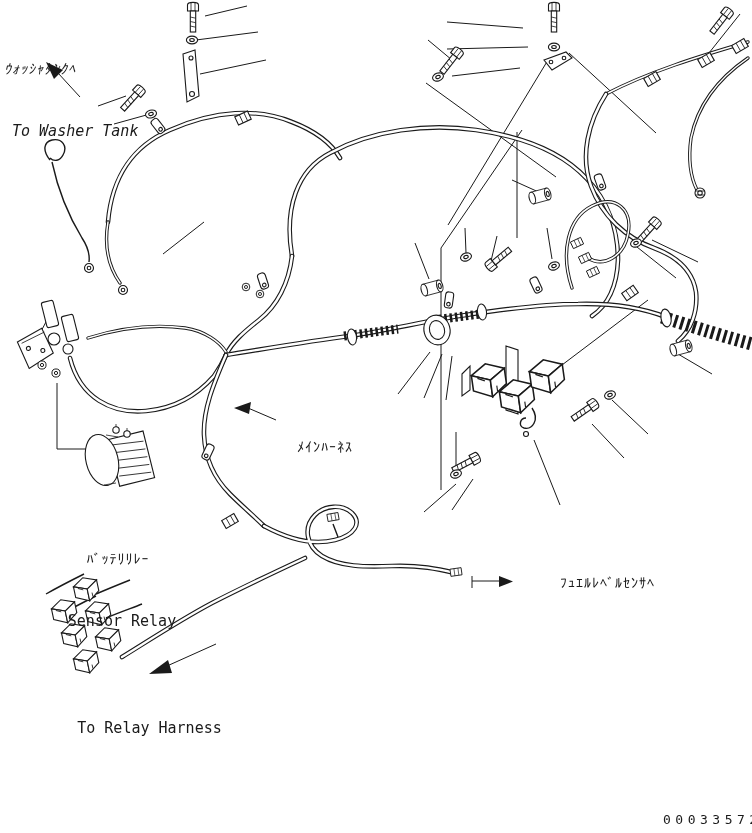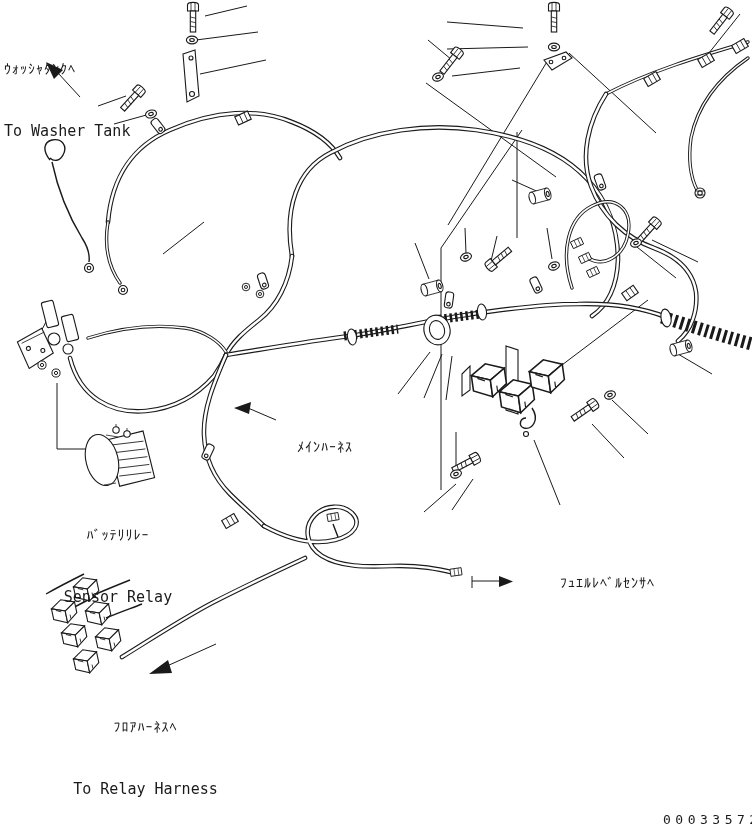--- a/index.html
+++ b/index.html
@@ -13,21 +13,21 @@
   .si{stroke:#fff;stroke-width:1.5;fill:none;stroke-linecap:round;}
   .wire{stroke:#1a1a1a;stroke-width:1.4;fill:none;}
   .ld{stroke:#1a1a1a;stroke-width:1;fill:none;}
   .corr{stroke:#1a1a1a;stroke-width:9;stroke-dasharray:2.5 2.8;fill:none;}
   .corrfat{stroke:#1a1a1a;stroke-width:13;stroke-dasharray:3 3.4;fill:none;}
   .pt{stroke:#1a1a1a;stroke-width:1.1;fill:#fff;}
   .ptl{stroke:#1a1a1a;stroke-width:.8;fill:none;}
   .ar{fill:#1a1a1a;stroke:none;}
   .lbl{position:absolute;font-size:15px;line-height:1.38;white-space:pre;text-align:center;}
   .lbl .jp{font-size:14px;letter-spacing:1px;display:block;}
-  .lbl .en{display:block;}
+  .lbl .en{display:block;margin-left:8px;}
   .dwg{position:absolute;font-size:13px;letter-spacing:4.5px;}
 </style>
 </head>
 <body>
 
 <div class="stage">
 <svg width="752" height="833" viewBox="0 0 752 833">
   <defs>
     <path id="w7" d="M108,222 C112,175 135,145 170,130 C215,110 258,108 292,122 C318,132 333,146 340,158"></path>
     <path id="w1" d="M292,256 C284,208 297,170 330,153 C372,130 428,123 476,130 C526,137 564,154 587,179 C608,201 618,230 618,260 C617,286 608,305 592,316"></path>
@@ -297,37 +297,36 @@
       <polygon class="ar" points="149,674 168,660 172,673"></polygon>
       <path class="ld" d="M167,666 L216,644"></path>
     </g>
     <g>
       <polygon class="ar" points="499,576 513,581.5 499,587"></polygon>
       <path class="ld" d="M472,581 L500,581 M472,576 L472,588"></path>
     </g>
   </g>
 </svg>
 
-  <div class="lbl" style="left:4px;top:19px;text-align:left;">
+  <div class="lbl" style="left:4px;top:19px;text-align:left;font-style:italic;">
     <span class="jp">ｳｫｯｼｬﾀﾝｸﾍ</span>
     <span class="en">To Washer Tank</span>
   </div>
 
   <div class="lbl" style="left:258px;top:397px;width:134px;">
     <span class="jp">ﾒｲﾝﾊｰﾈｽ</span>
   </div>
 
-  <div class="lbl" style="left:38px;top:485px;width:160px;">
+  <div class="lbl" style="left:38px;top:509px;width:160px;">
     <span class="jp">ﾊﾞｯﾃﾘﾘﾚｰ</span>
     <span class="en">Sensor Relay</span>
   </div>
 
   <div class="lbl" style="left:505px;top:533px;width:205px;">
     <span class="jp">ﾌｭｴﾙﾚﾍﾞﾙｾﾝｻﾍ</span>
   </div>
 
   <div class="lbl" style="left:38px;top:677px;width:215px;">
-    <span class="jp">ﾌﾛｱﾊｰﾈｽﾍ</span>
     <span class="en">To Relay Harness</span>
   </div>
 
   <div class="dwg" style="left:663px;top:812px;">00033572</div>
 </div>
 
 </body></html>

